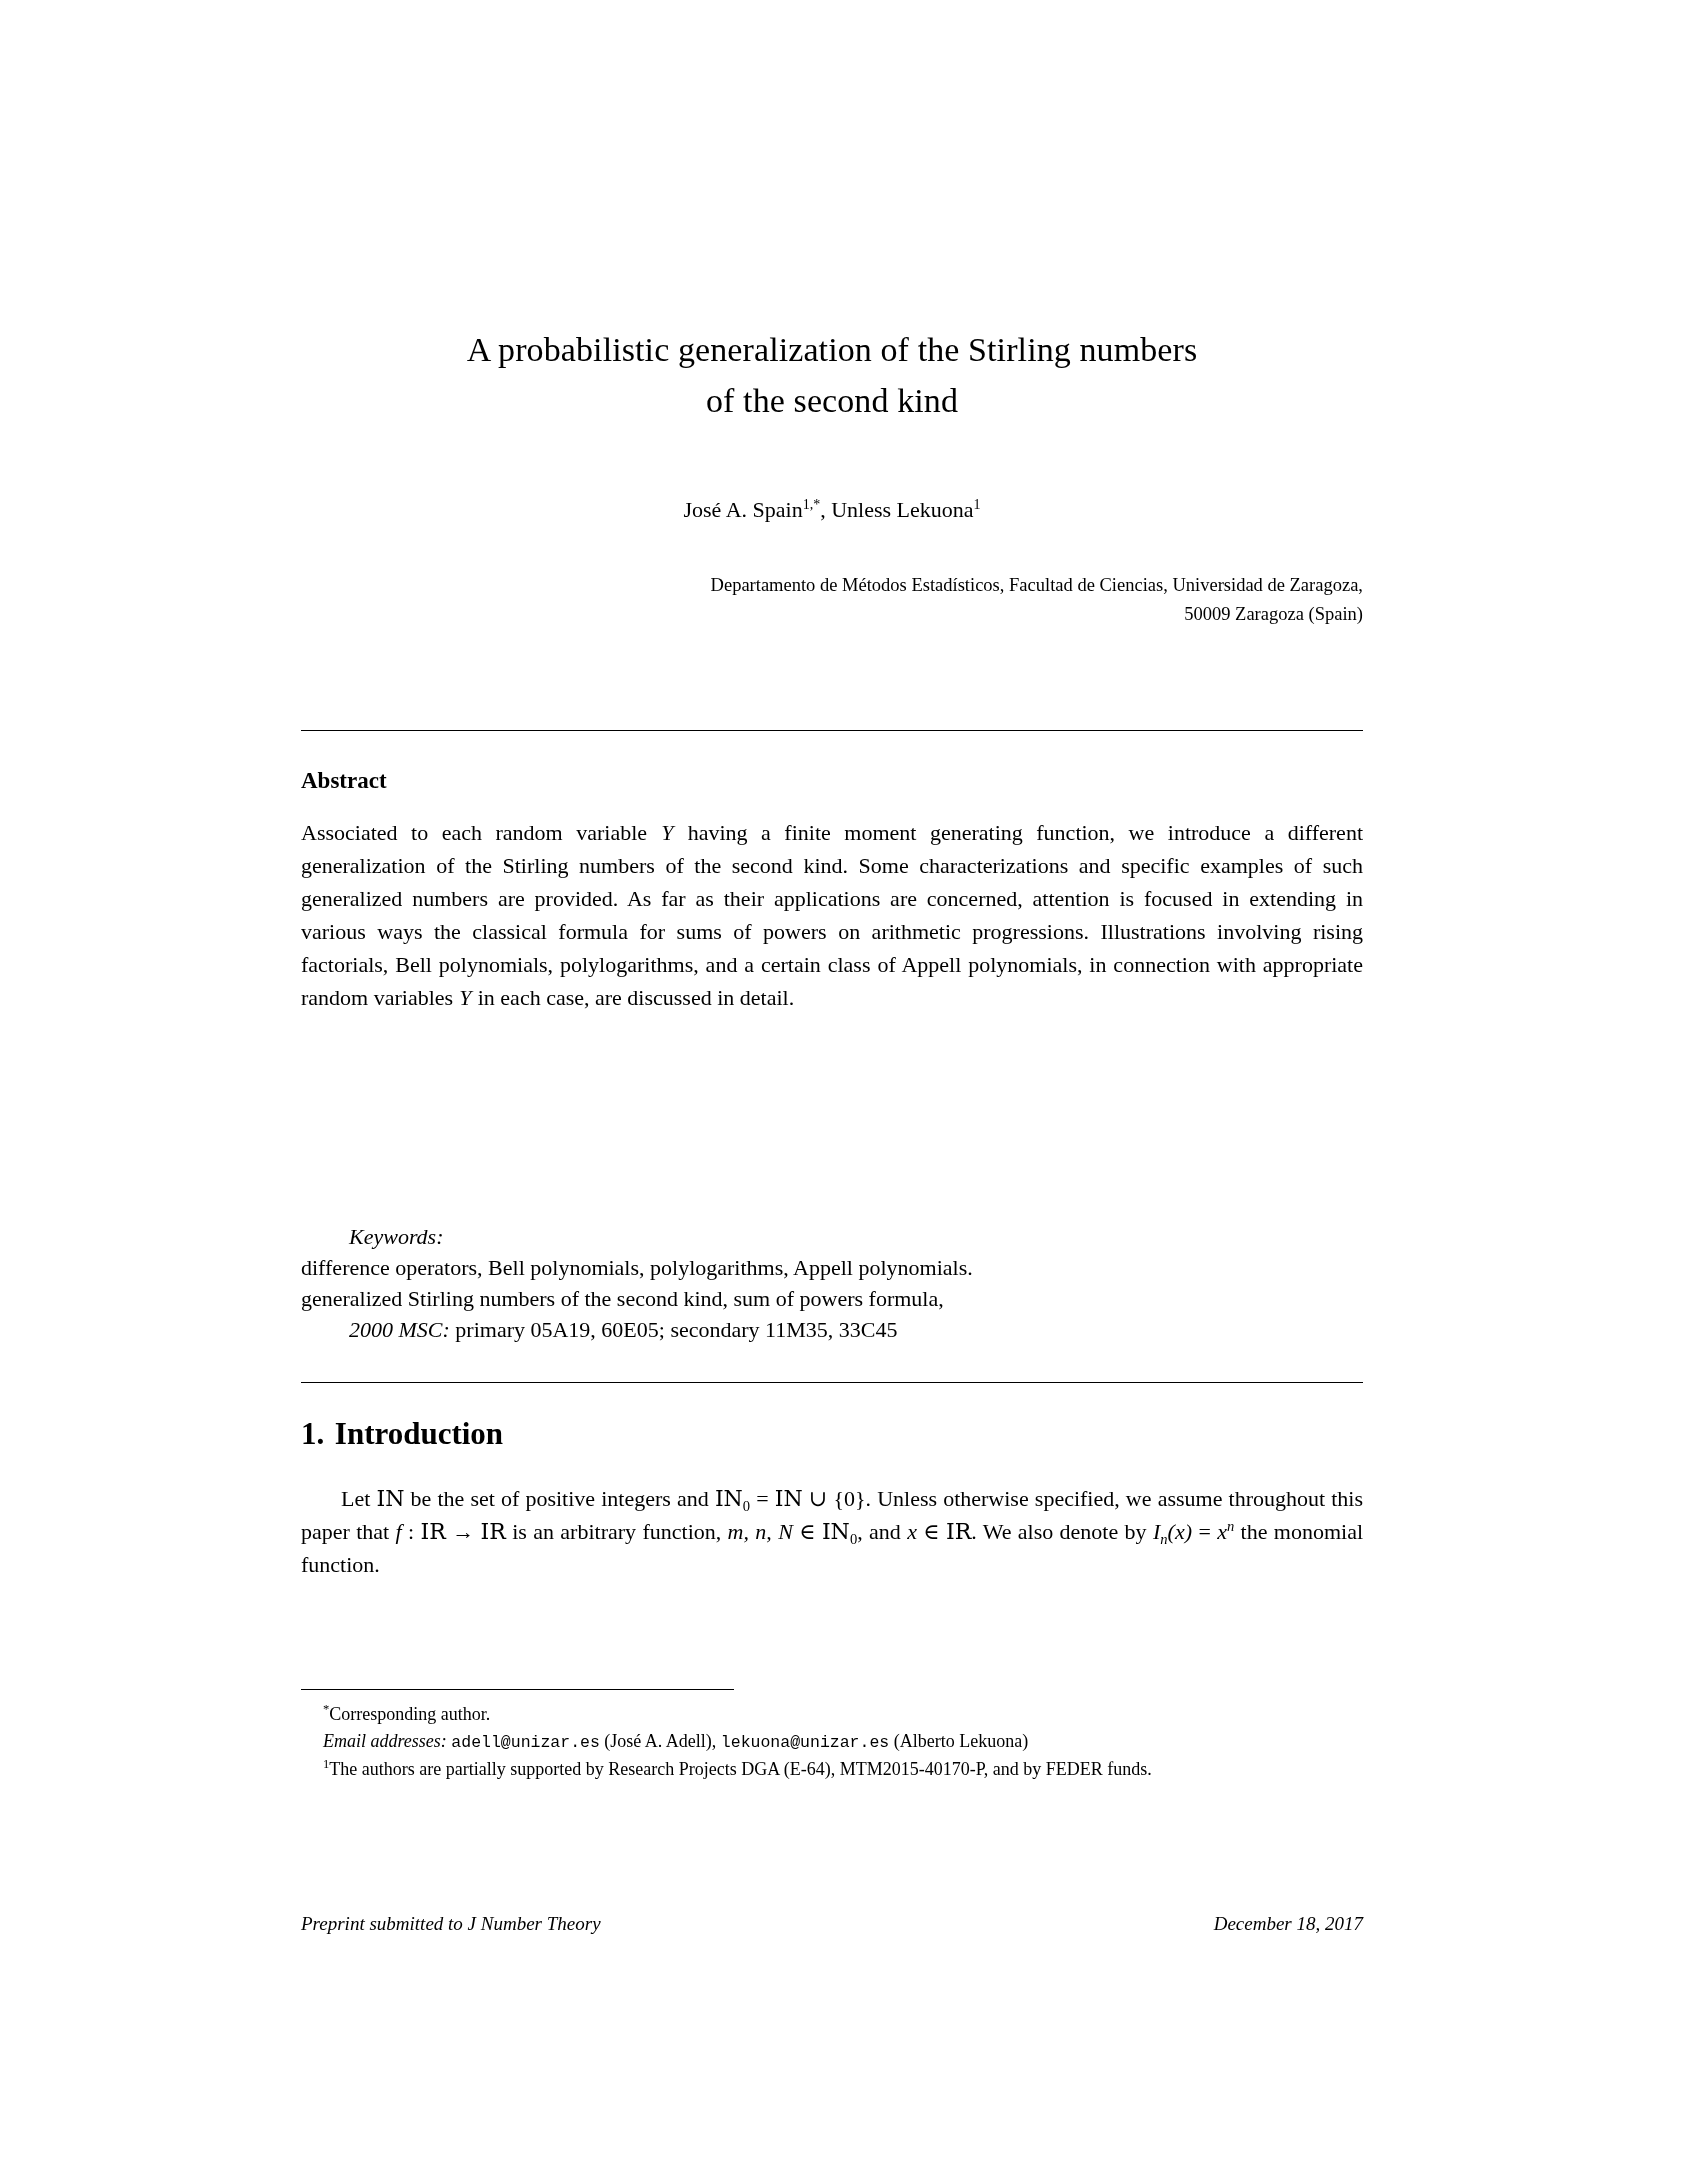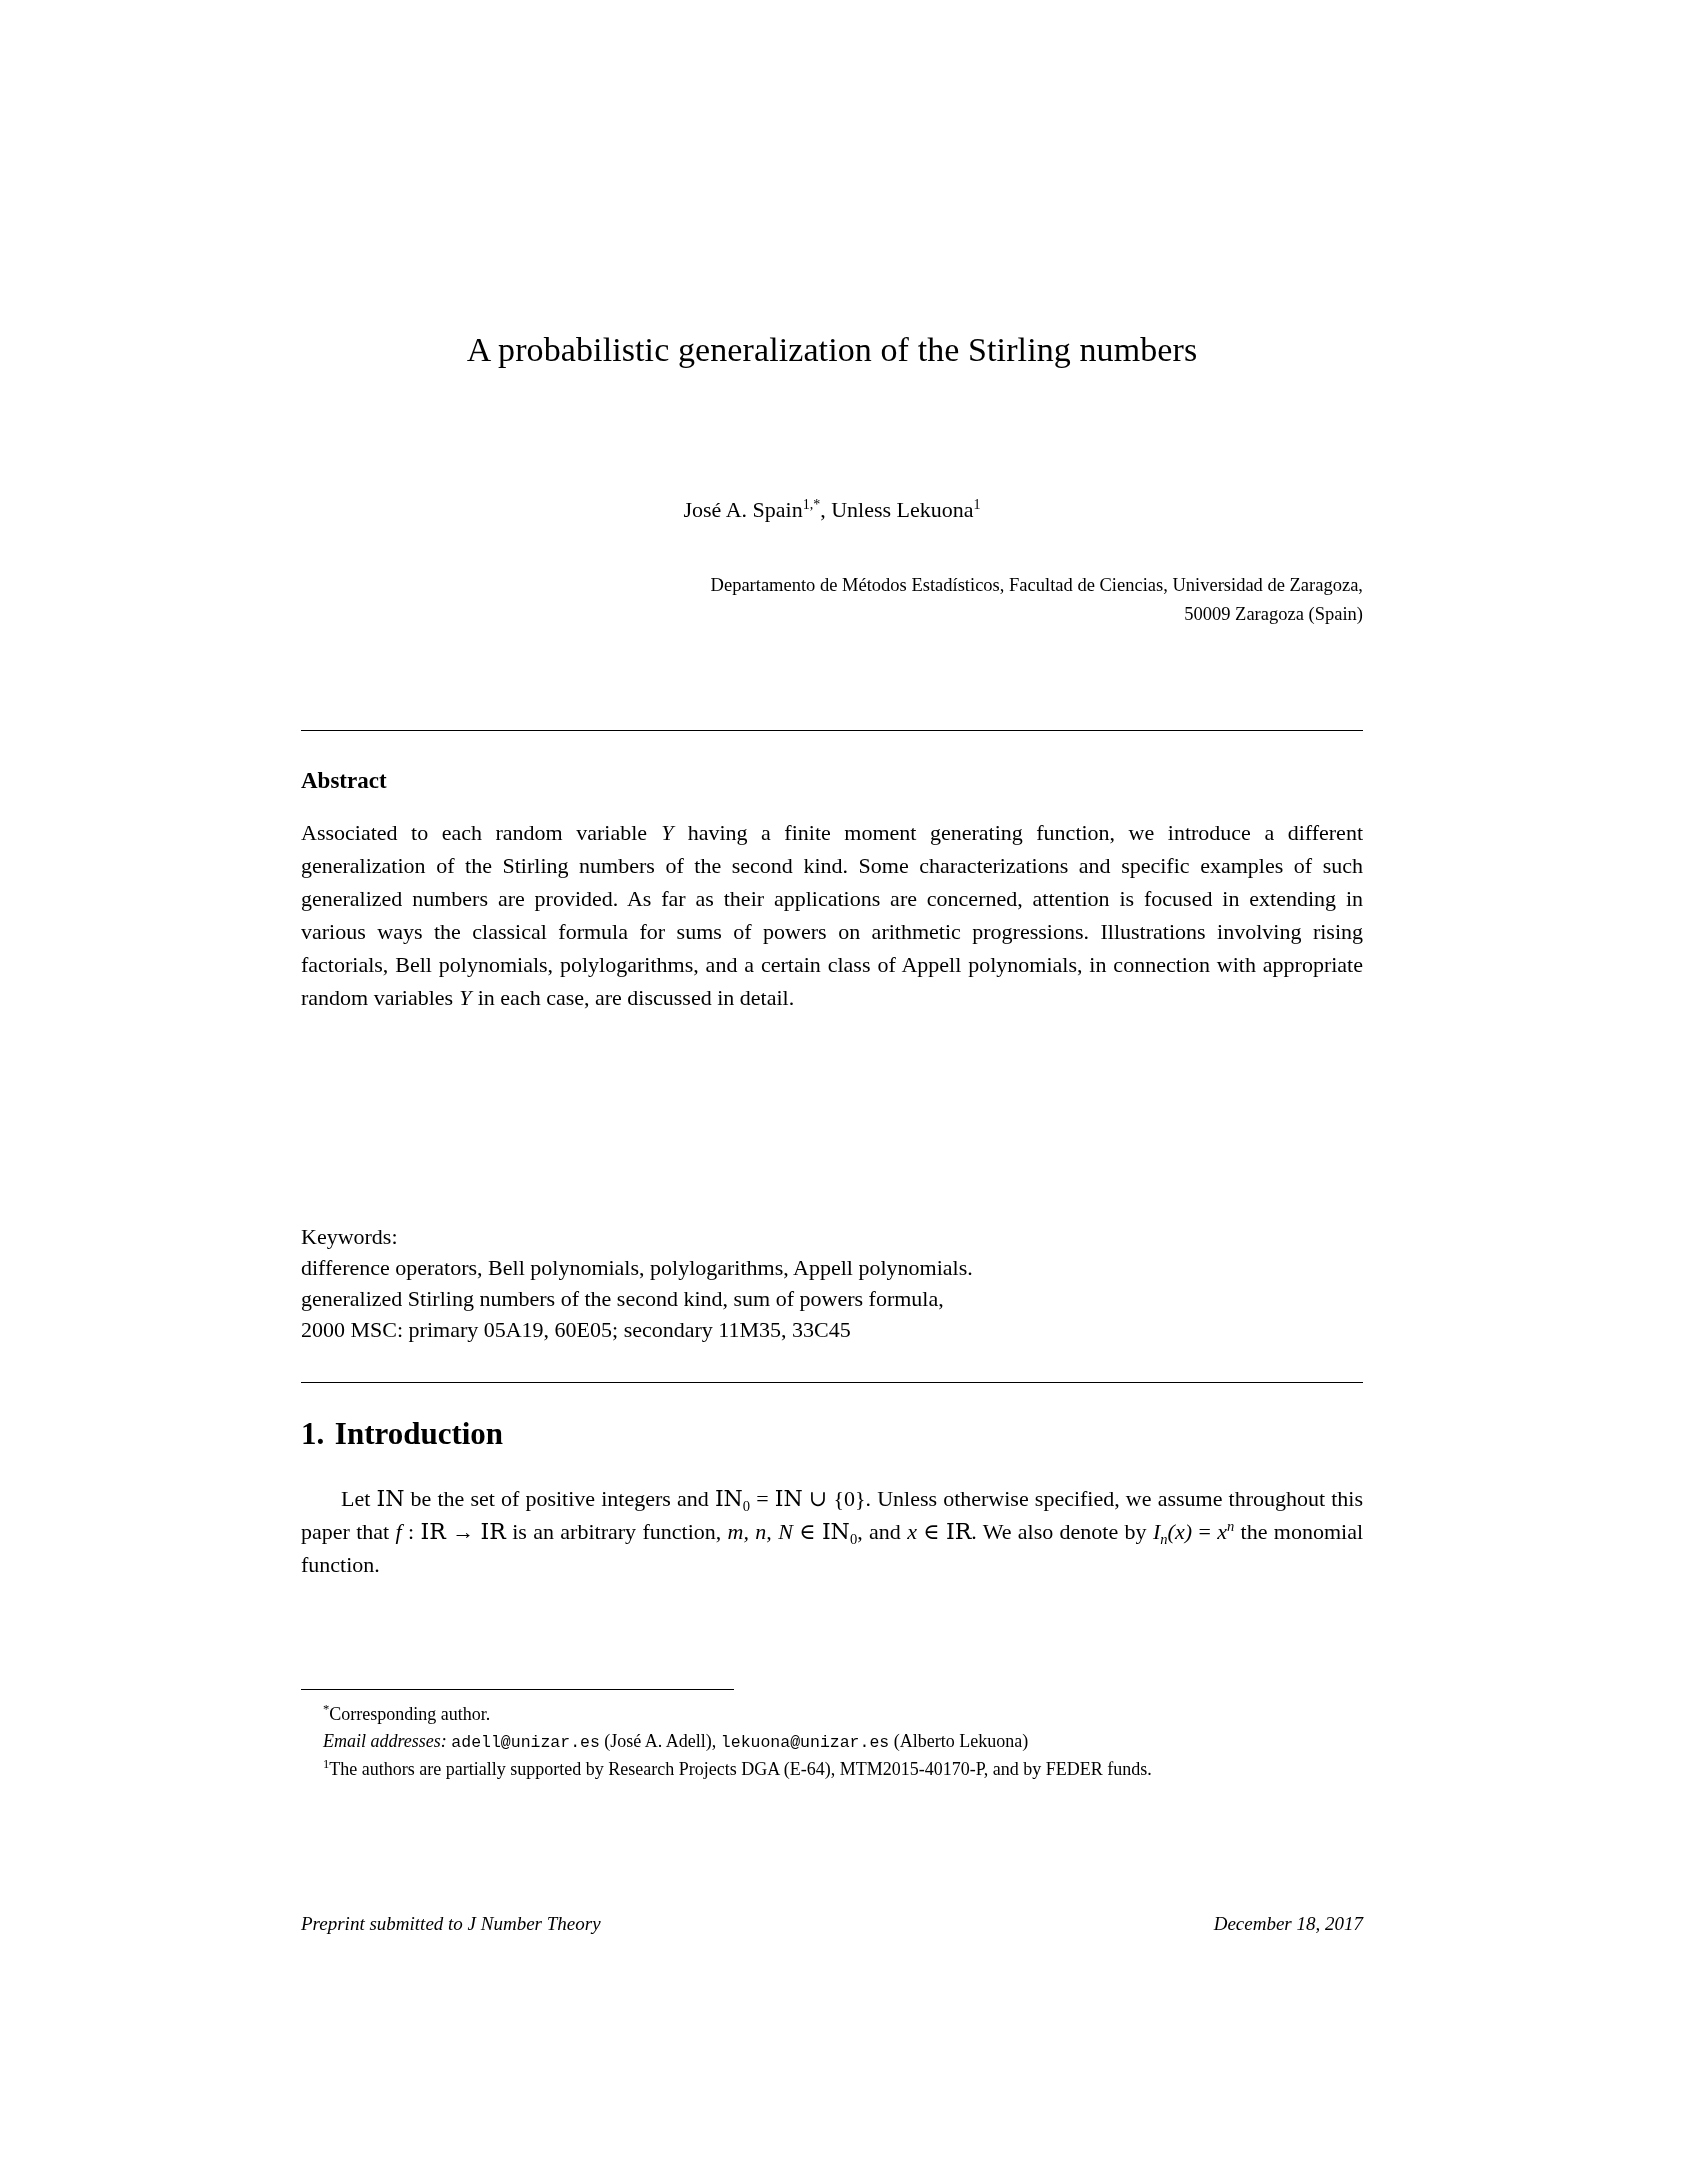--- a/index.html
+++ b/index.html
@@ -108,20 +108,22 @@
   
   .keywords {
     position: absolute;
     left: 301px;
     top: 1221px;
     width: 1062px;
     font-size: 22px;
     line-height: 31px;
   }
   .kw-label {
+    font-style: italic;
+    margin-left: 48px;
   }
 
   
   .section-head {
     position: absolute;
     left: 301px;
     top: 1418px;
     font-size: 31px;
     font-weight: bold;
     line-height: 32px;
@@ -204,20 +206,21 @@
     justify-content: space-between;
   }
 </style>
 </head>
 <body>
 
 <div class="page">
 
   <div class="title-block">
     <div class="title-line">A probabilistic generalization of the Stirling numbers</div>
+    <div class="title-line">of the second kind</div>
   </div>
 
   <div class="authors">
     <span>José A. Spain</span><sup>1,*</sup><span>, </span><span>Unless Lekuona</span><sup>1</sup>
   </div>
 
   <div class="affiliation">
     <div>Departamento de Métodos Estadísticos, Facultad de Ciencias, Universidad de Zaragoza,</div>
     <div>50009 Zaragoza (Spain)</div>
   </div>

